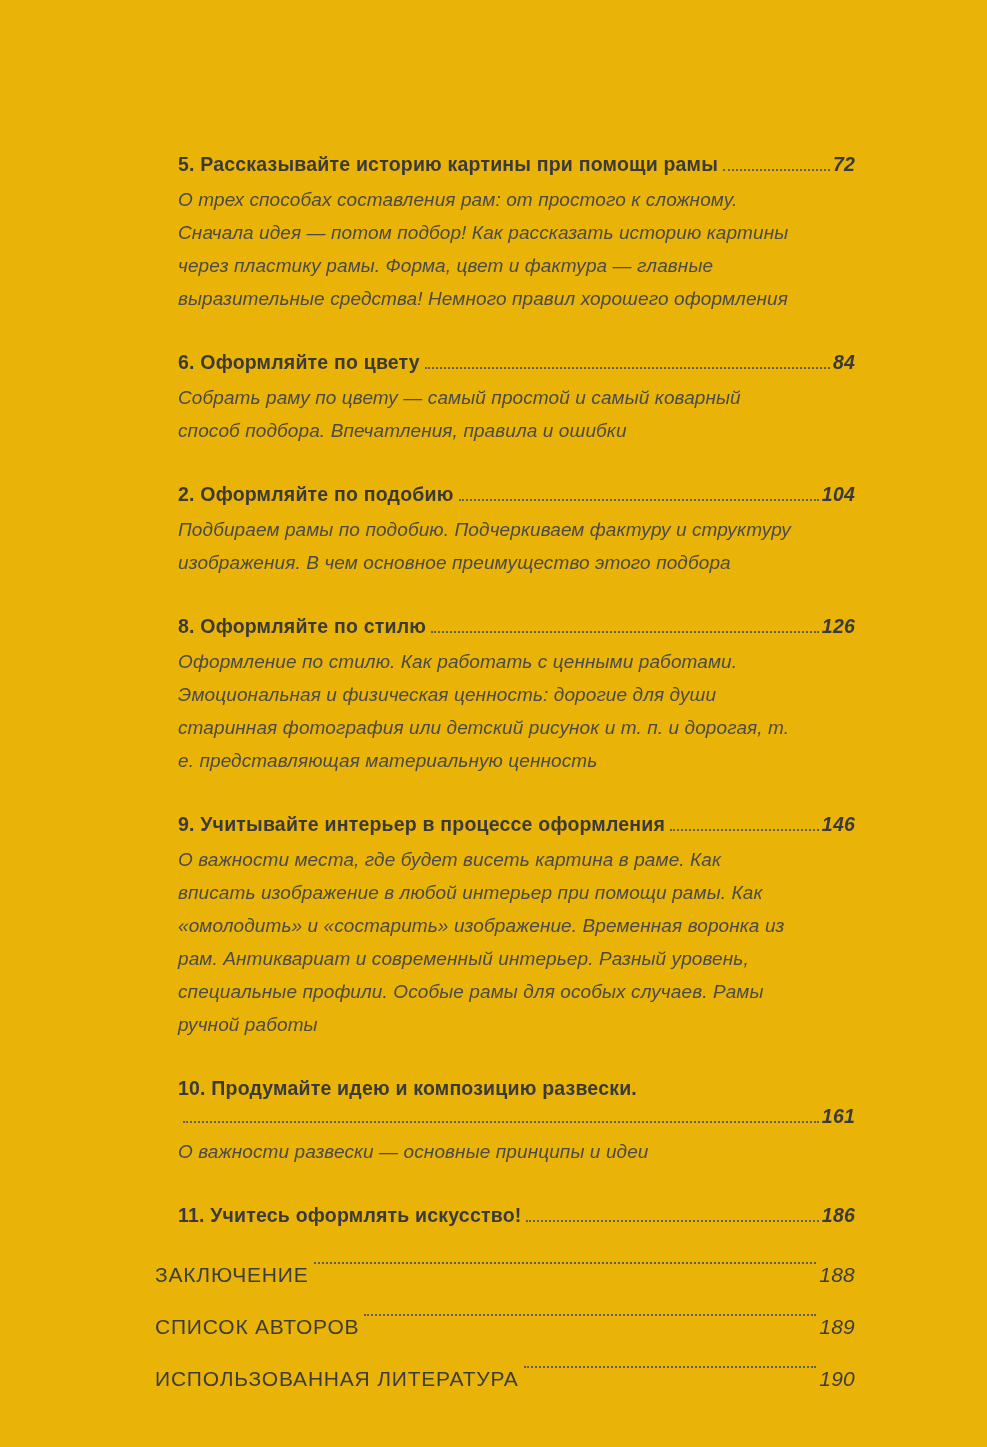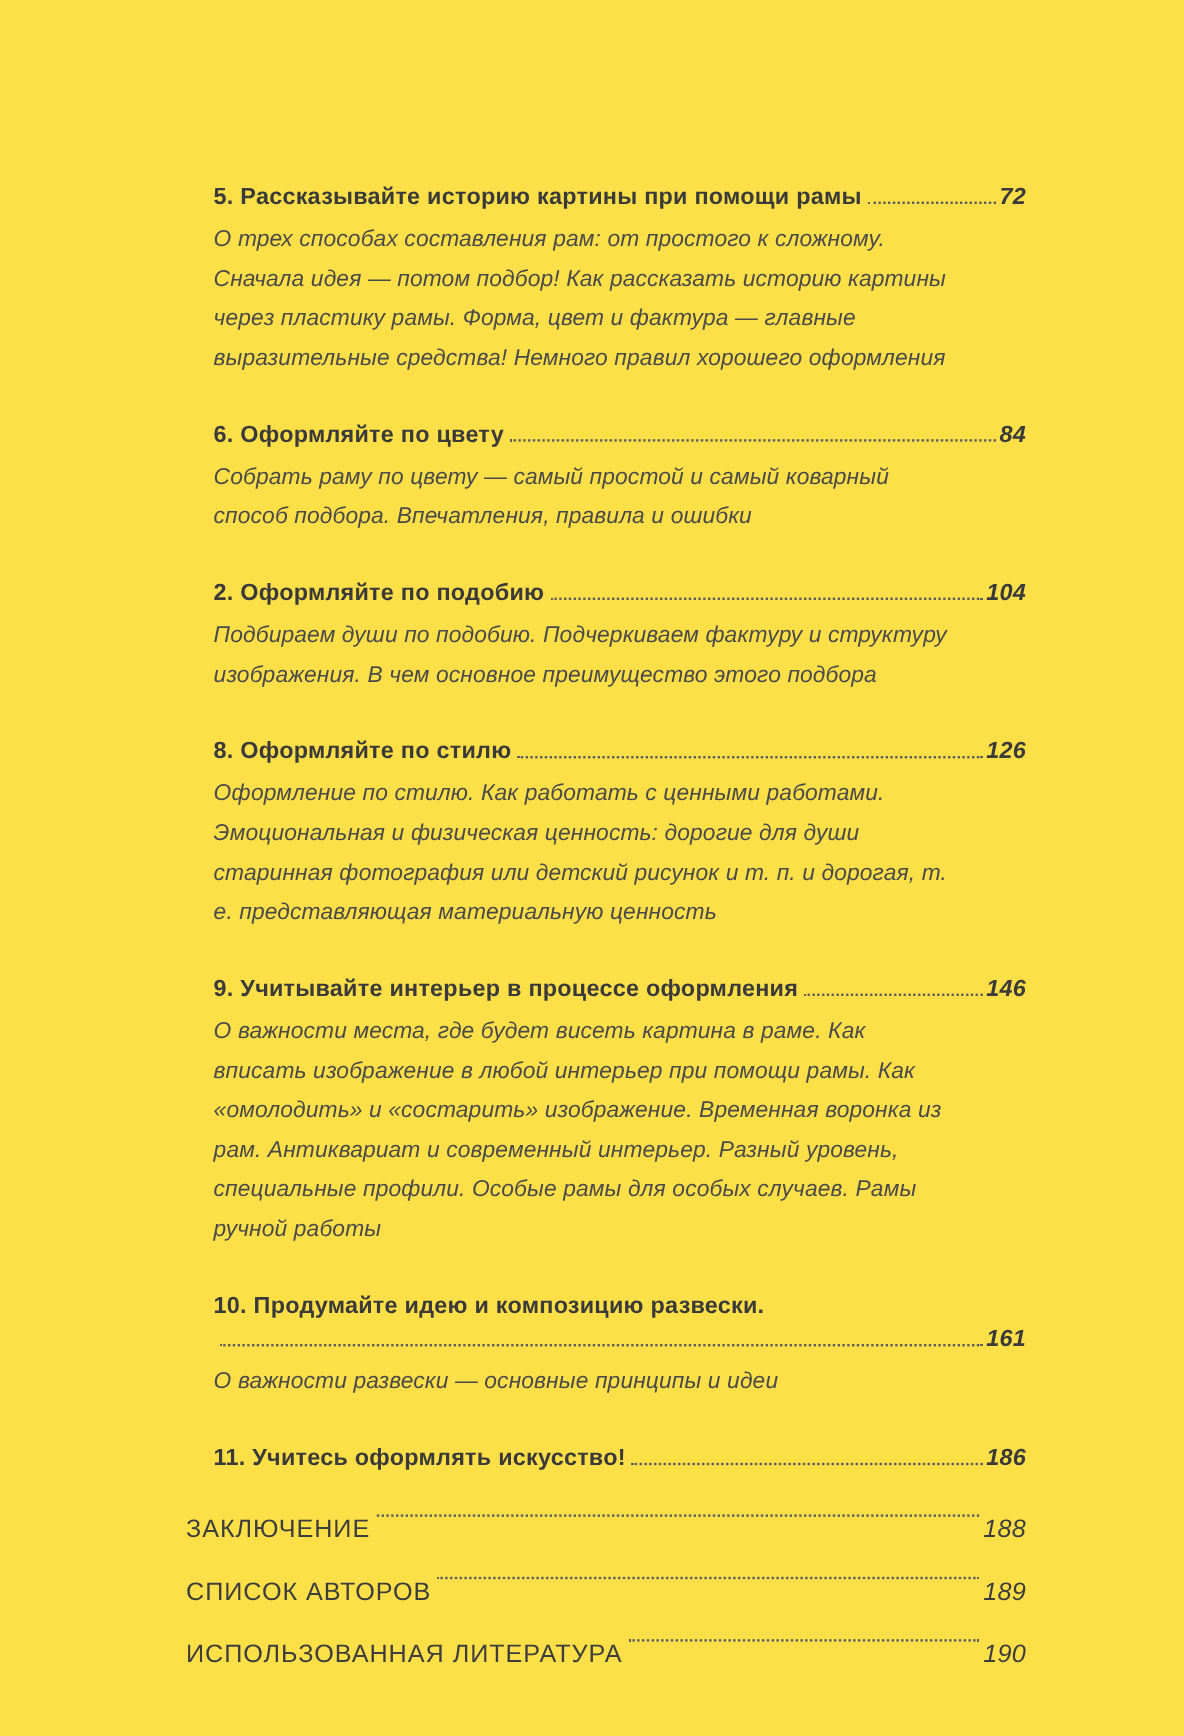--- a/index.html
+++ b/index.html
@@ -8,21 +8,21 @@
     width: 987px;
     height: 1447px;
     font-family: "Liberation Sans", sans-serif;
     color: #3c3c3c;
     overflow: hidden;
   }
   .page {
     width: 987px;
     height: 1447px;
     padding: 150px 132px 0 155px;
-    background: #fde047;
+    background: #eab308;
   }
   .toc { margin-left: 23px; }
   .entry { margin-bottom: 33px; }
   .row {
     display: flex;
     align-items: baseline;
     font-size: 19.5px;
     line-height: 28px;
     font-weight: 700;
     color: #3a3a3a;
@@ -84,21 +84,21 @@
       </div>
       <p class="desc">Собрать раму по цвету — самый простой и самый коварный способ подбора. Впечатления, правила и ошибки</p>
     </section>
 
     <section class="entry">
       <div class="row">
         <span class="title">2. Оформляйте по подобию</span>
         <span class="leader"></span>
         <span class="num">104</span>
       </div>
-      <p class="desc">Подбираем души по подобию. Подчеркиваем фактуру и структуру изображения. В чем основное преимущество этого подбора</p>
+      <p class="desc">Подбираем рамы по подобию. Подчеркиваем фактуру и структуру изображения. В чем основное преимущество этого подбора</p>
     </section>
 
     <section class="entry">
       <div class="row">
         <span class="title">8. Оформляйте по стилю</span>
         <span class="leader"></span>
         <span class="num">126</span>
       </div>
       <p class="desc">Оформление по стилю. Как работать с ценными работами. Эмоциональная и физическая ценность: дорогие для души старинная фотография или детский рисунок  и т. п. и дорогая, т. е. представляющая материальную ценность</p>
     </section>

